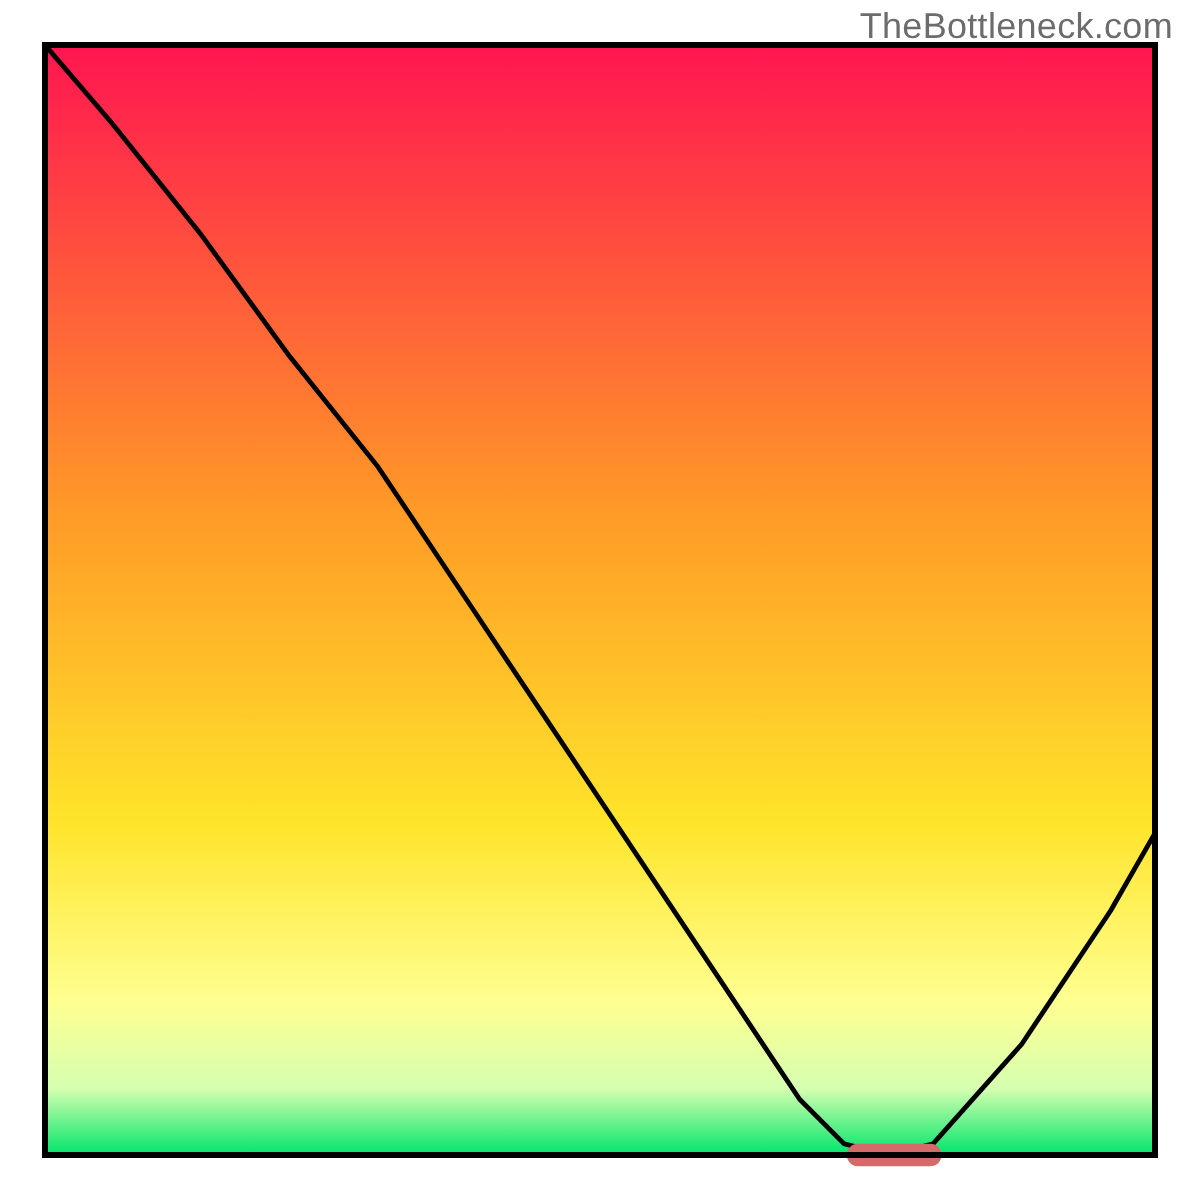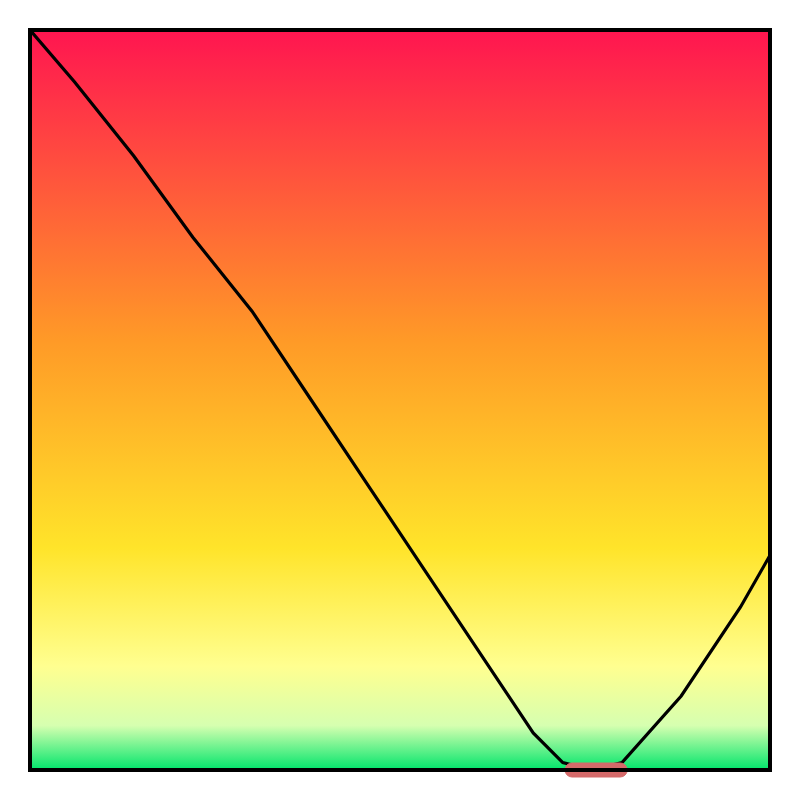--- a/index.html
+++ b/index.html
@@ -31,20 +31,21 @@
     width: 800px;
     height: 800px;
     z-index: 1;
   }
 </style>
 </head>
 <body>
 
 <div class="chart-wrap">
 
+  <div class="watermark">TheBottleneck.com</div>
 
   <svg class="plot" viewBox="0 0 800 800">
     <defs>
       <linearGradient id="bg-grad" x1="0" y1="0" x2="0" y2="1">
         <stop id="g0" offset="0%" stop-color="#ff1550"></stop>
         <stop id="g1" offset="42%" stop-color="#ff9a27"></stop>
         <stop id="g2" offset="70%" stop-color="#ffe42a"></stop>
         <stop id="g3" offset="86%" stop-color="#ffff90"></stop>
         <stop id="g4" offset="94%" stop-color="#d6ffb0"></stop>
         <stop id="g5" offset="100%" stop-color="#00e56b"></stop>

